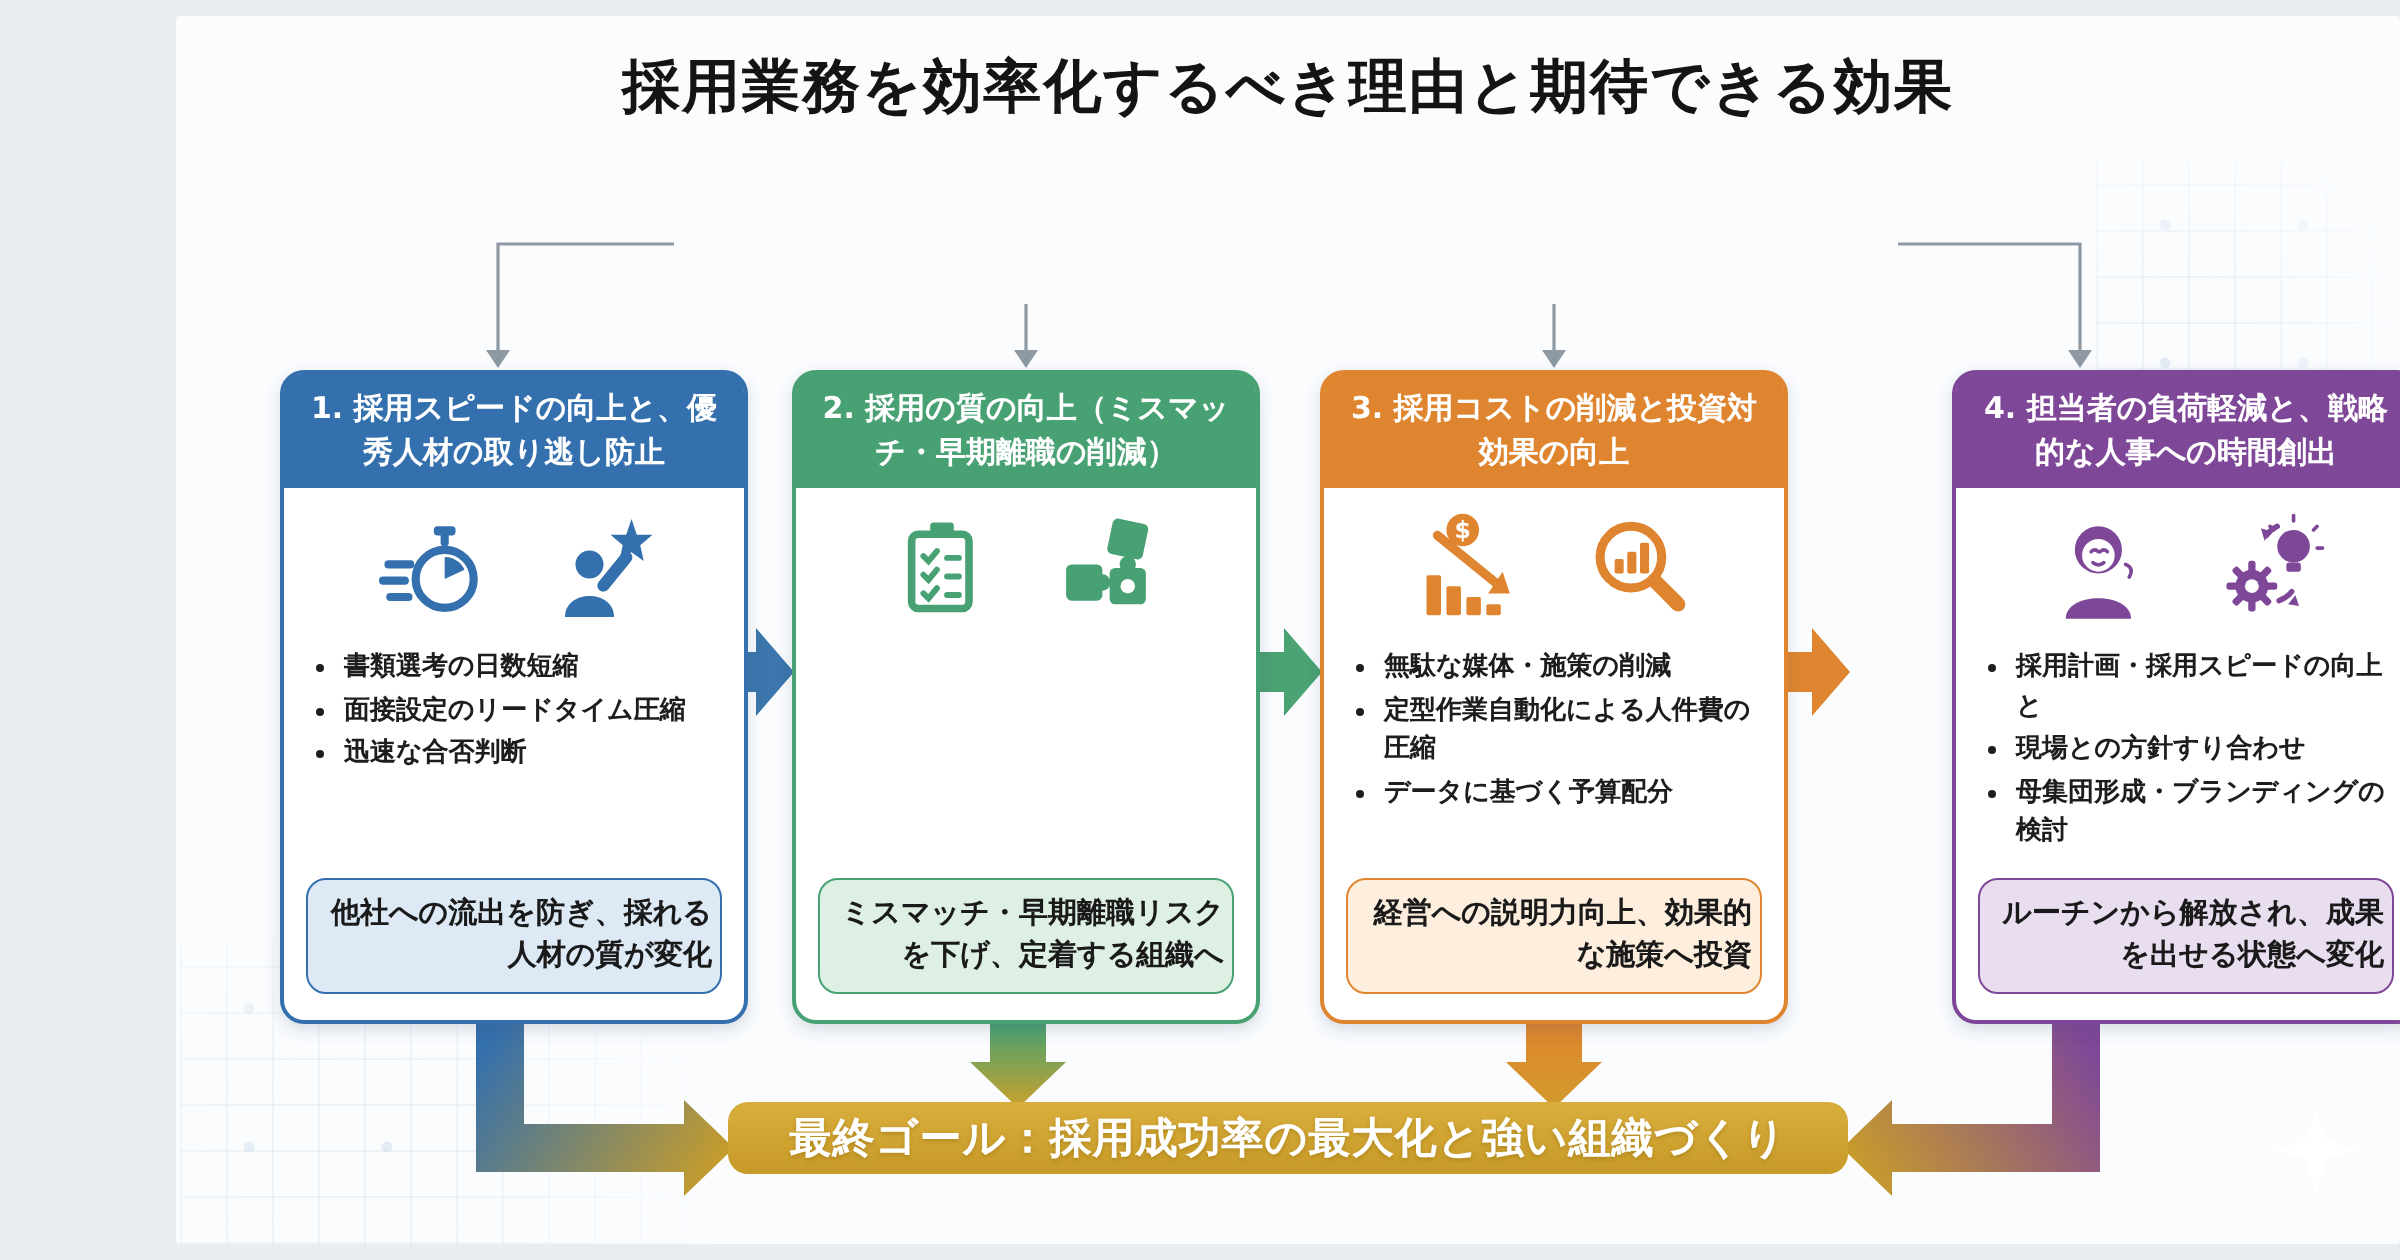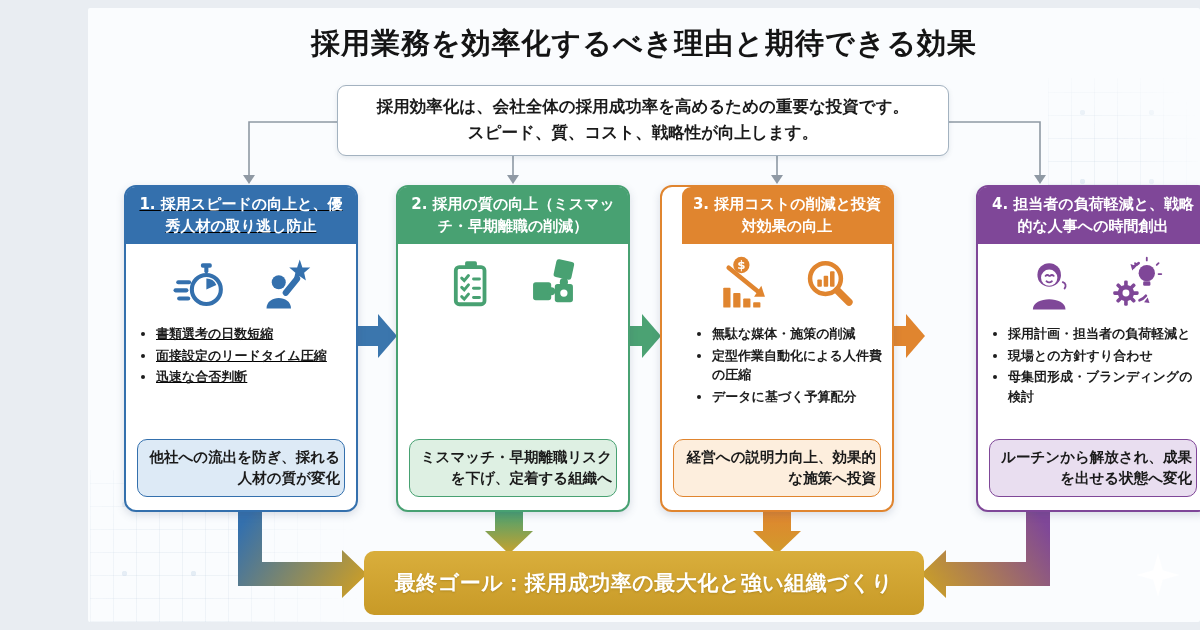--- a/index.html
+++ b/index.html
@@ -65,21 +65,21 @@
     position:absolute;left:11px;right:11px;bottom:13px;
     background:var(--tint);border:1.5px solid var(--ac);border-radius:10px;
     text-align:right;font-size:14.5px;font-weight:700;color:#1a1a1a;
     line-height:1.45;padding:7px 4px;
   }
   .c1{--ac:#3470ad;--tint:#ddeaf6;}
   .c2{--ac:#48a172;--tint:#def0e3;}
   .c3{--ac:#e0852f;--tint:#fdeedd;}
   .c4{--ac:#7f4798;--tint:#e9def0;}
   .goal-bar{
-    position:absolute;left:320px;top:551px;width:560px;height:64px;
+    position:absolute;left:320px;top:551px;width:560px;height:36px;
     background:linear-gradient(180deg,#d9ae3c,#c89a27);
     border-radius:10px;z-index:2;
     display:flex;align-items:center;justify-content:center;
     color:#fff;font-size:21px;font-weight:800;letter-spacing:.5px;
     text-shadow:0 1px 2px rgba(120,90,0,.35);
   }
   .sparkle{
     position:absolute;left:1092px;top:553px;width:44px;height:44px;z-index:1;
     background:#ffffff;opacity:.85;filter:blur(1.2px);
     clip-path:polygon(50% 0,61% 39%,100% 50%,61% 61%,50% 100%,39% 61%,0 50%,39% 39%);
@@ -89,24 +89,20 @@
 <body>
 
 <div class="stage">
   <div class="panel"></div>
   <div class="grid-decal" style="left:46px;top:470px;width:280px;height:152px;"></div>
   <div class="grid-decal" style="right:46px;top:78px;width:150px;height:130px;"></div>
   <div class="sparkle"></div>
 
   <h1 class="page-title">採用業務を効率化するべき理由と期待できる効果</h1>
 
-  <div class="intro-box">
-    <div>採用効率化は、会社全体の採用成功率を高めるための重要な投資です。</div>
-    <div>スピード、質、コスト、戦略性が向上します。</div>
-  </div>
 
   <svg class="connectors" width="1200" height="630" viewBox="0 0 1200 630">
     <defs>
       <linearGradient id="gDown2" x1="0" y1="512" x2="0" y2="554" gradientUnits="userSpaceOnUse">
         <stop offset="0" stop-color="#48a172"></stop>
           <stop offset="1" stop-color="#c9a22d"></stop>
       </linearGradient>
       <linearGradient id="gDown3" x1="0" y1="512" x2="0" y2="554" gradientUnits="userSpaceOnUse">
         <stop offset="0" stop-color="#e0852f"></stop>
           <stop offset="1" stop-color="#d19b2b"></stop>
@@ -153,21 +149,21 @@
     </g>
     <g fill="url(#gDown3)">
       <rect x="719" y="511" width="28" height="20"></rect>
       <polygon points="709,531 757,531 733,554"></polygon>
     </g>
 
     <path fill="url(#gLeftL)" d="M194,511 L218,511 L218,562 L298,562 L298,550 L323,574 L298,598 L298,586 L194,586 Z"></path>
     <path fill="url(#gRightL)" d="M1006,511 L982,511 L982,562 L902,562 L902,550 L877,574 L902,598 L902,586 L1006,586 Z"></path>
   </svg>
 
-  <div class="card c1" style="left:80px;text-decoration:underline;">
+  <div class="card c1" style="left:96px;">
     <div class="hd">1. 採用スピードの向上と、優秀人材の取り逃し防止</div>
     <div class="icon-row">
       <svg width="60" height="58" viewBox="0 0 64 64">
         <g stroke="#3470ad" stroke-width="4.5" fill="none" stroke-linecap="round">
           <circle cx="39" cy="38" r="16"></circle>
           <path d="M39,18 V13"></path>
           <path d="M8,30 H20"></path>
             <path d="M5,39 H17"></path>
             <path d="M9,48 H19"></path>
         </g>
@@ -211,21 +207,21 @@
           <rect x="34" y="32" width="20" height="20" rx="3"></rect>
           <circle cx="30" cy="40" r="4.5"></circle>
           <circle cx="44" cy="30" r="4.5"></circle>
         </g>
         <circle cx="44" cy="42" r="4" fill="#ffffff"></circle>
       </svg>
     </div>
     <div class="outcome">ミスマッチ・早期離職リスクを下げ、定着する組織へ</div>
   </div>
 
-  <div class="card c3" style="left:616px;padding-left:20px;">
+  <div class="card c3" style="left:616px;">
     <div class="hd">3. 採用コストの削減と投資対効果の向上</div>
     <div class="icon-row">
       <svg width="60" height="58" viewBox="0 0 64 64">
         <g fill="#e0852f">
           <rect x="8" y="36" width="8" height="22" rx="1"></rect>
           <rect x="19" y="42" width="8" height="16" rx="1"></rect>
           <rect x="30" y="48" width="8" height="10" rx="1"></rect>
           <rect x="41" y="52" width="8" height="6" rx="1"></rect>
         </g>
         <path d="M14,14 L46,40" stroke="#e0852f" stroke-width="5" stroke-linecap="round" fill="none"></path>
@@ -288,21 +284,21 @@
         </g>
         <g stroke="#7f4798" stroke-width="3" fill="none" stroke-linecap="round">
           <path d="M30,14 a15,15 0 0 1 6,-5"></path>
           <path d="M37,50 a15,15 0 0 0 7,-5"></path>
         </g>
         <polygon points="27,10 33,12 29,17" fill="#7f4798"></polygon>
         <polygon points="46,47 42,52 48,53" fill="#7f4798"></polygon>
       </svg>
     </div>
     <ul class="blist">
-      <li>採用計画・担当者の負荷軽減と</li>
+      <li>採用計画・採用スピードの向上と</li>
       <li>現場との方針すり合わせ</li>
       <li>母集団形成・ブランディングの検討</li>
     </ul>
     <div class="outcome">ルーチンから解放され、成果を出せる状態へ変化</div>
   </div>
 
   <div class="goal-bar">最終ゴール：採用成功率の最大化と強い組織づくり</div>
 </div>
 
 </body></html>

